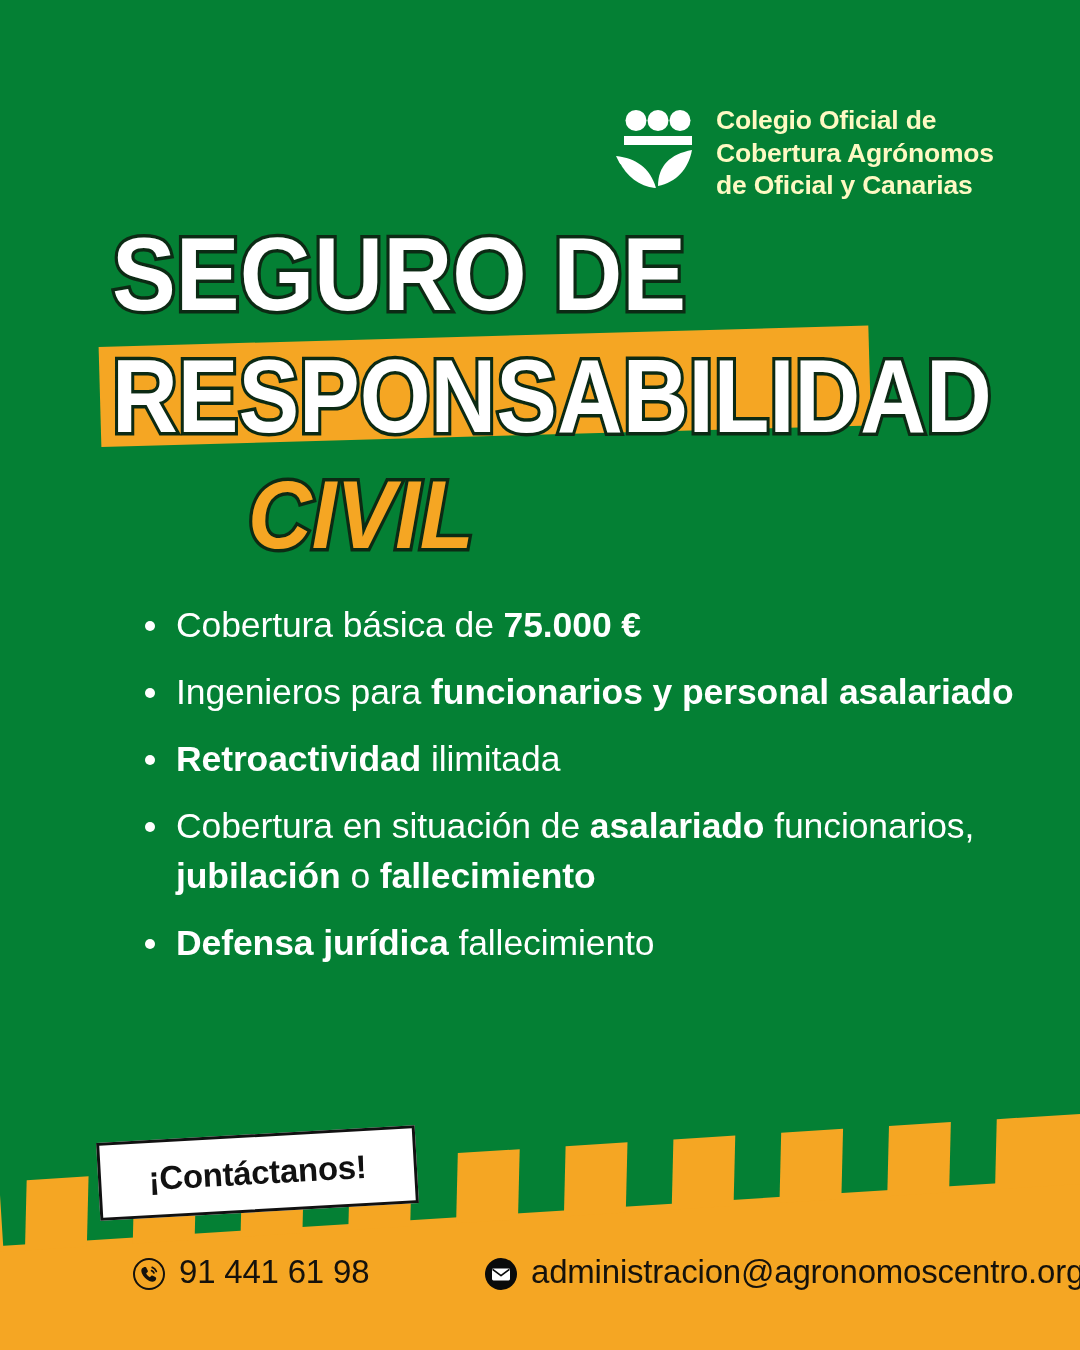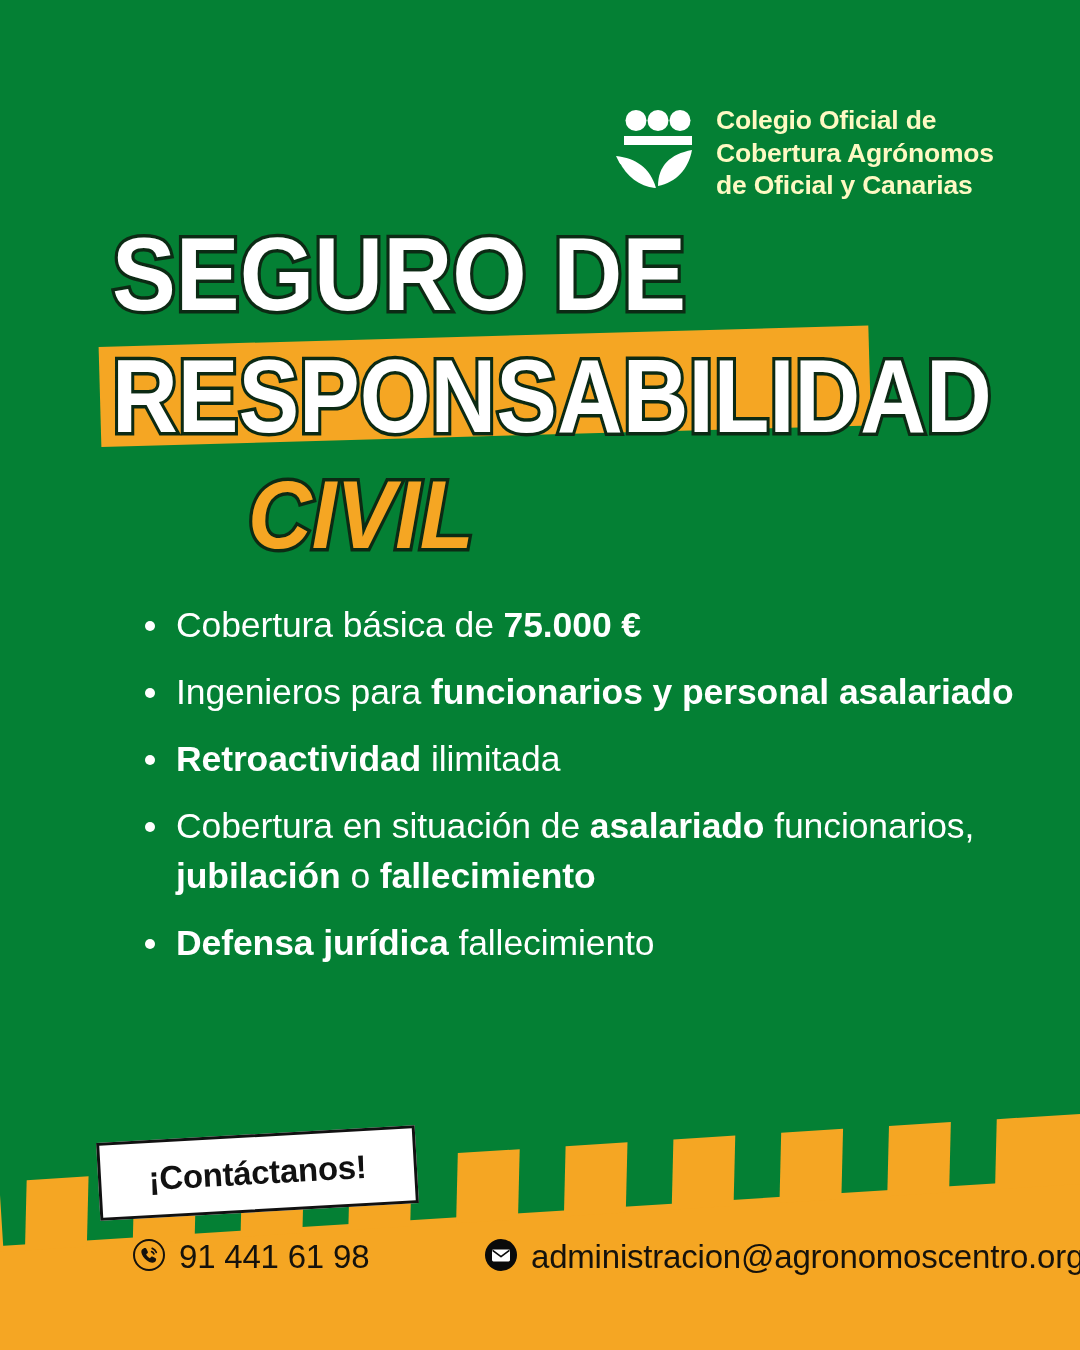--- a/index.html
+++ b/index.html
@@ -165,25 +165,26 @@
     position: absolute;
     left: 132px;
     top: 1238px;
     display: flex;
     align-items: center;
     gap: 0px;
     color: #15120c;
   }
   .contact-item {
     display: flex;
-    align-items: flex-start;
+    align-items: flex-end;
     gap: 13px;
     font-size: 33px;
     letter-spacing: -0.2px;
     color: #15120c;
+    margin-top: 15px;
   }
   #phone-item { width: 352px; }
   .contact-icon { flex: 0 0 auto; width: 34px; height: 34px; }
 </style>
 </head>
 <body>
 
 <div id="poster">
 
   <svg id="bottom-panel" viewBox="0 0 1080 1350" preserveAspectRatio="none" aria-hidden="true">

